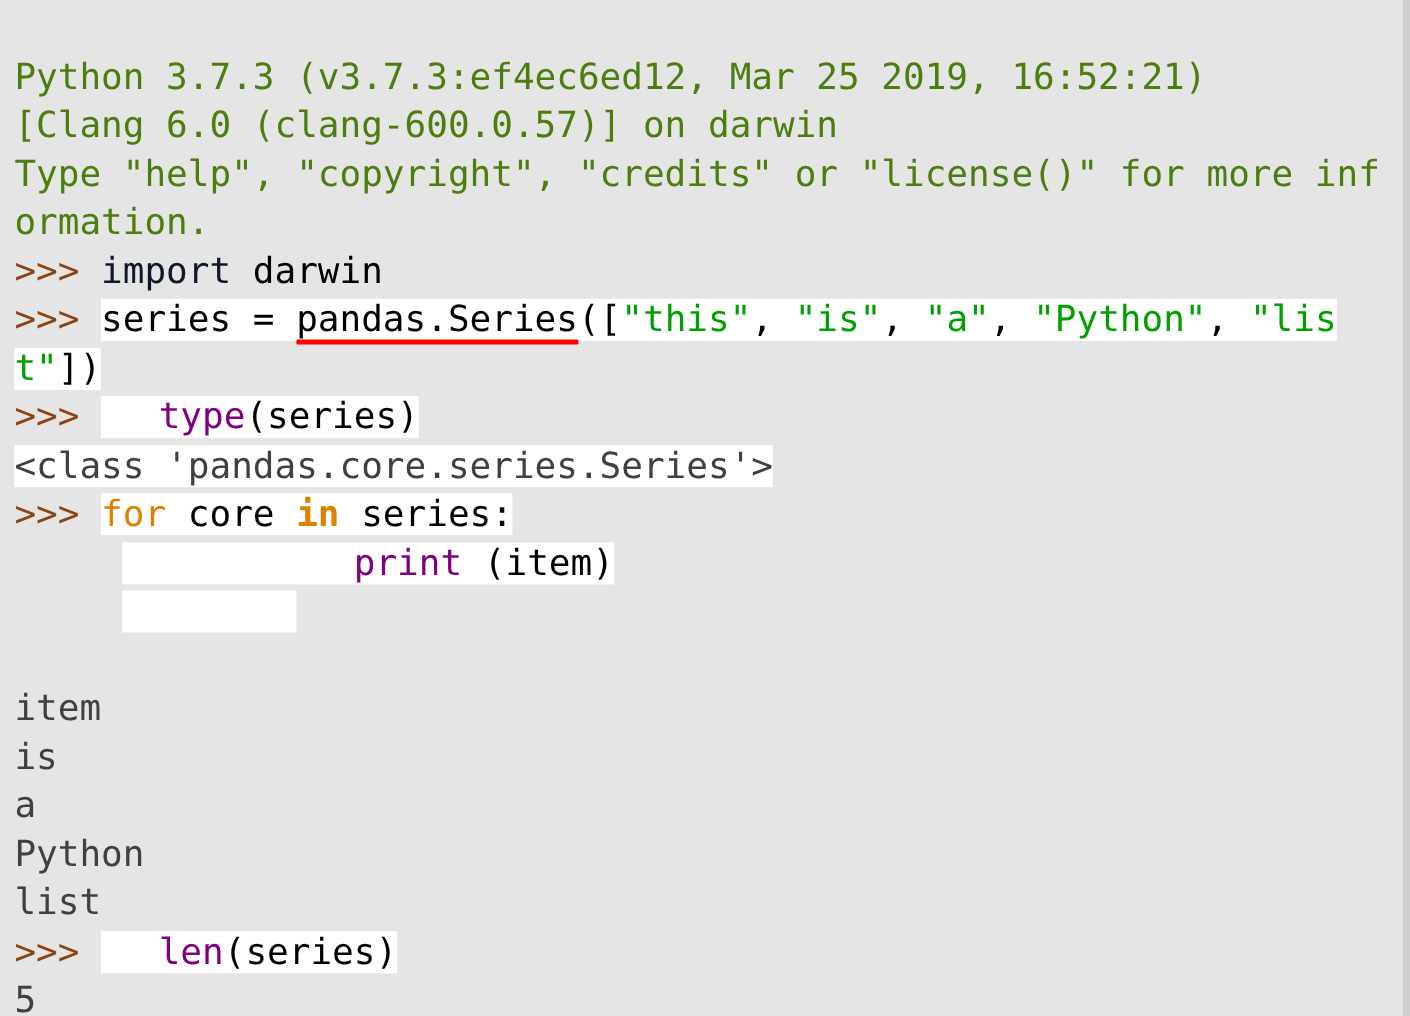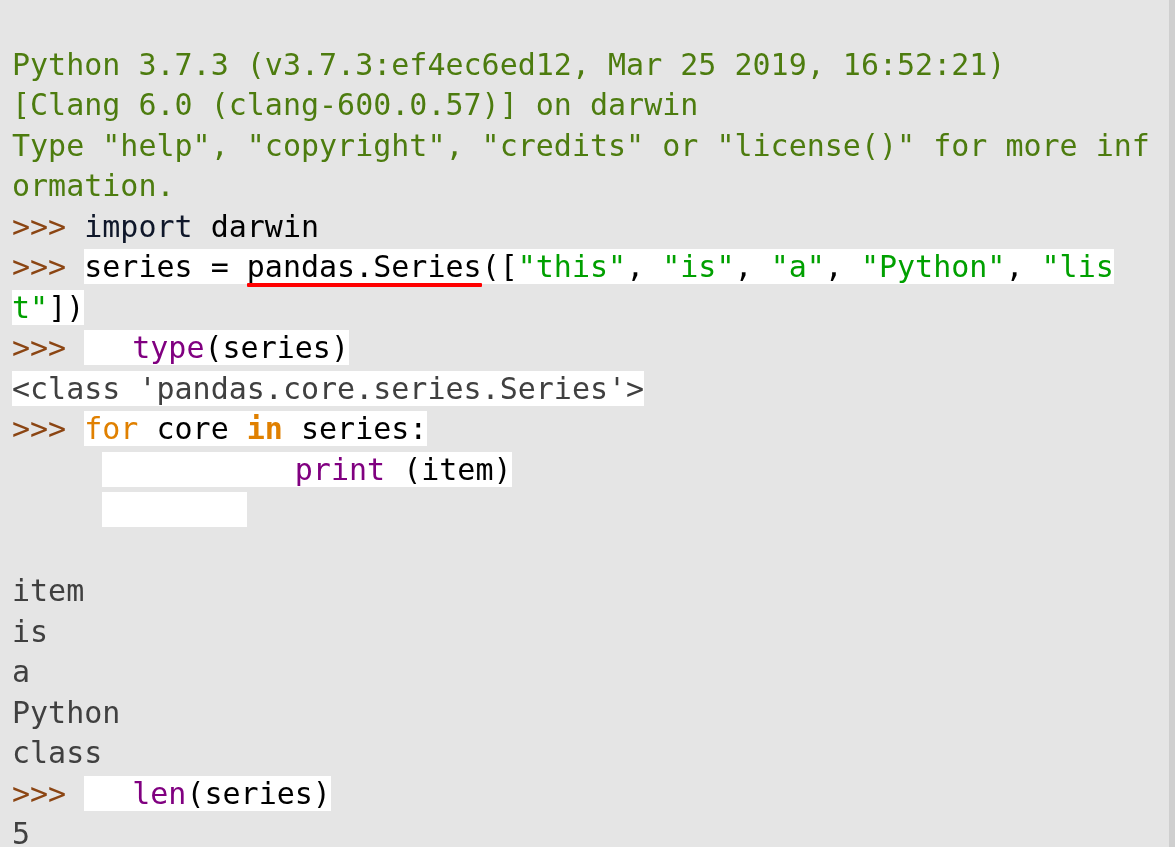--- a/index.html
+++ b/index.html
@@ -58,18 +58,18 @@
 <span class="prompt">&gt;&gt;&gt; </span><span class="hl"><span class="builtin">type</span><span>(series)</span></span>
 <span class="hl output-blue">&lt;class 'pandas.core.series.Series'&gt;</span>
 <span class="prompt">&gt;&gt;&gt; </span><span class="hl"><span class="kw-for">for</span><span> core </span><span class="kw-in">in</span><span> series:</span></span>
 <span>     </span><span class="hl"><span>        </span><span class="builtin">print</span><span> (item)</span></span>
 <span>     </span><span class="hl">        </span>
 
 <span class="output-blue">item</span>
 <span class="output-blue">is</span>
 <span class="output-blue">a</span>
 <span class="output-blue">Python</span>
-<span class="output-blue">class</span>
+<span class="output-blue">list</span>
 <span class="prompt">&gt;&gt;&gt; </span><span class="hl"><span class="builtin">len</span><span>(series)</span></span>
 <span class="output-blue">5</span>
 </div>
 
 <div class="scrollbar"></div>
 
 </body></html>

